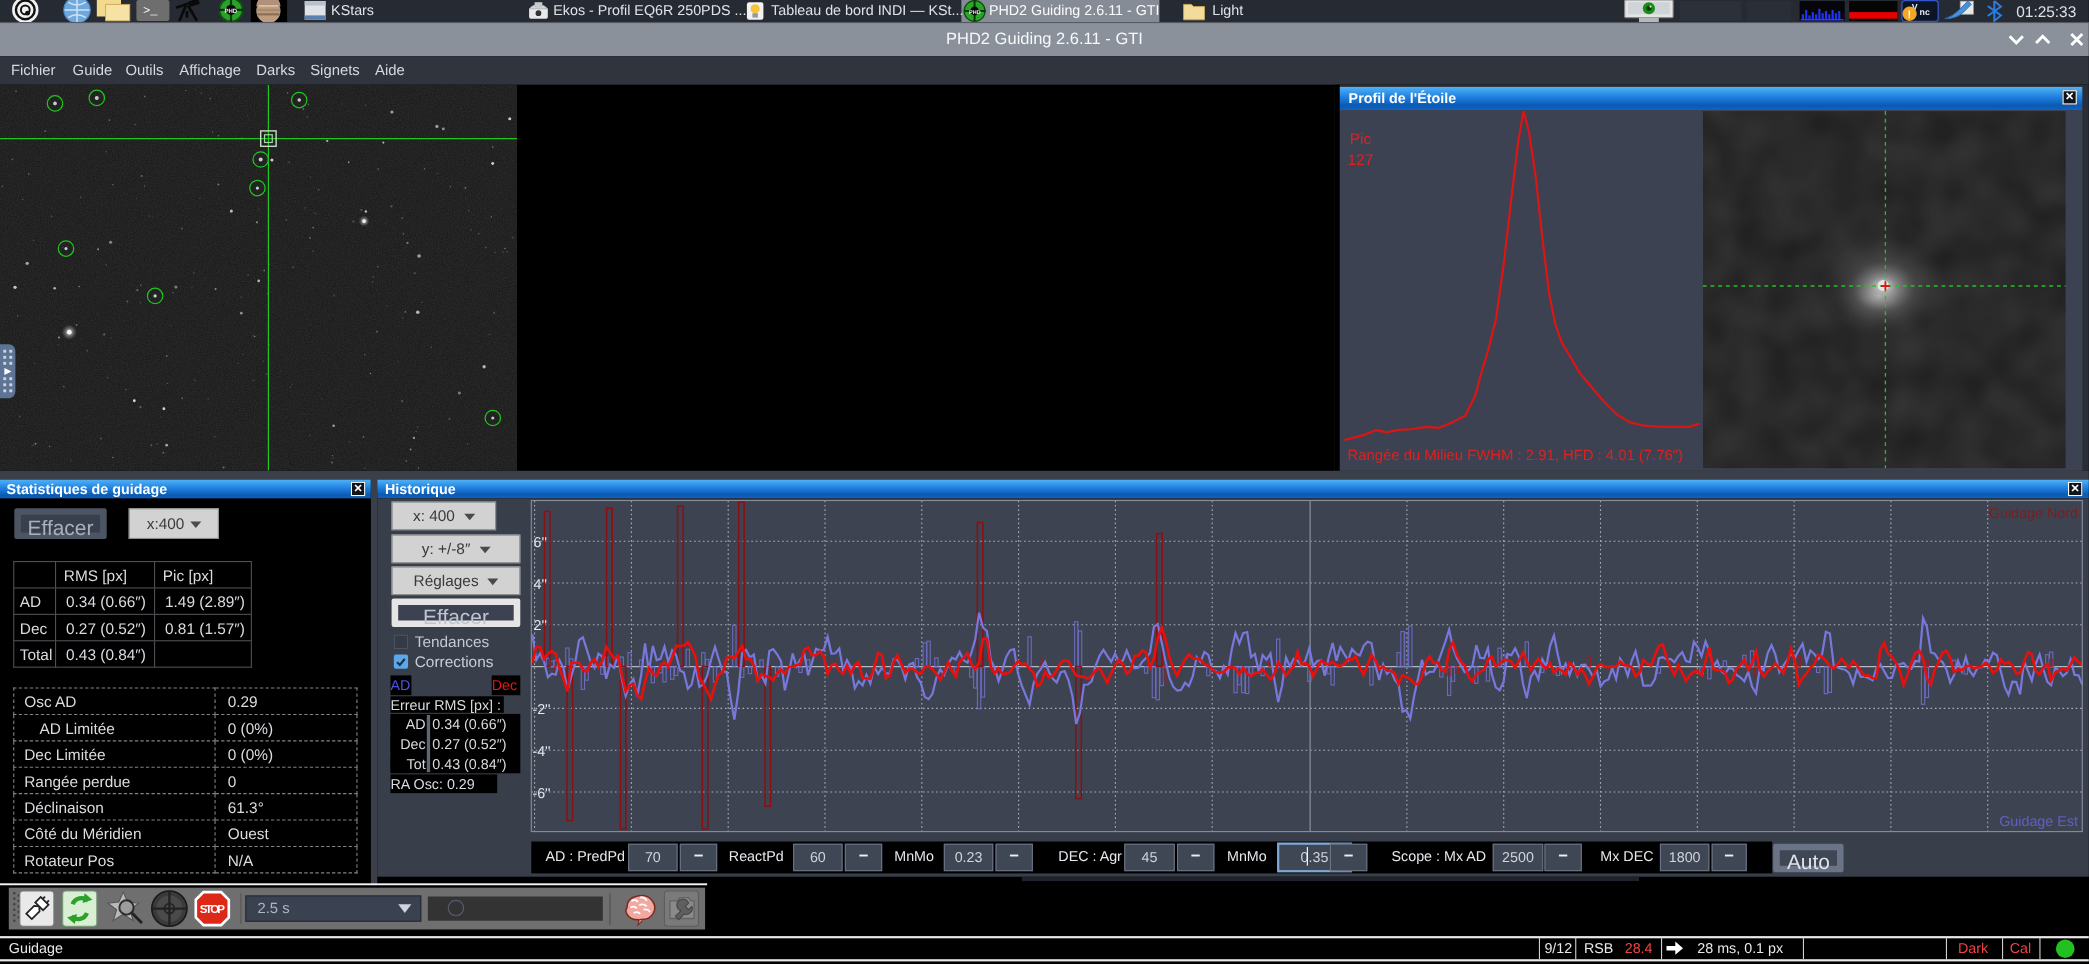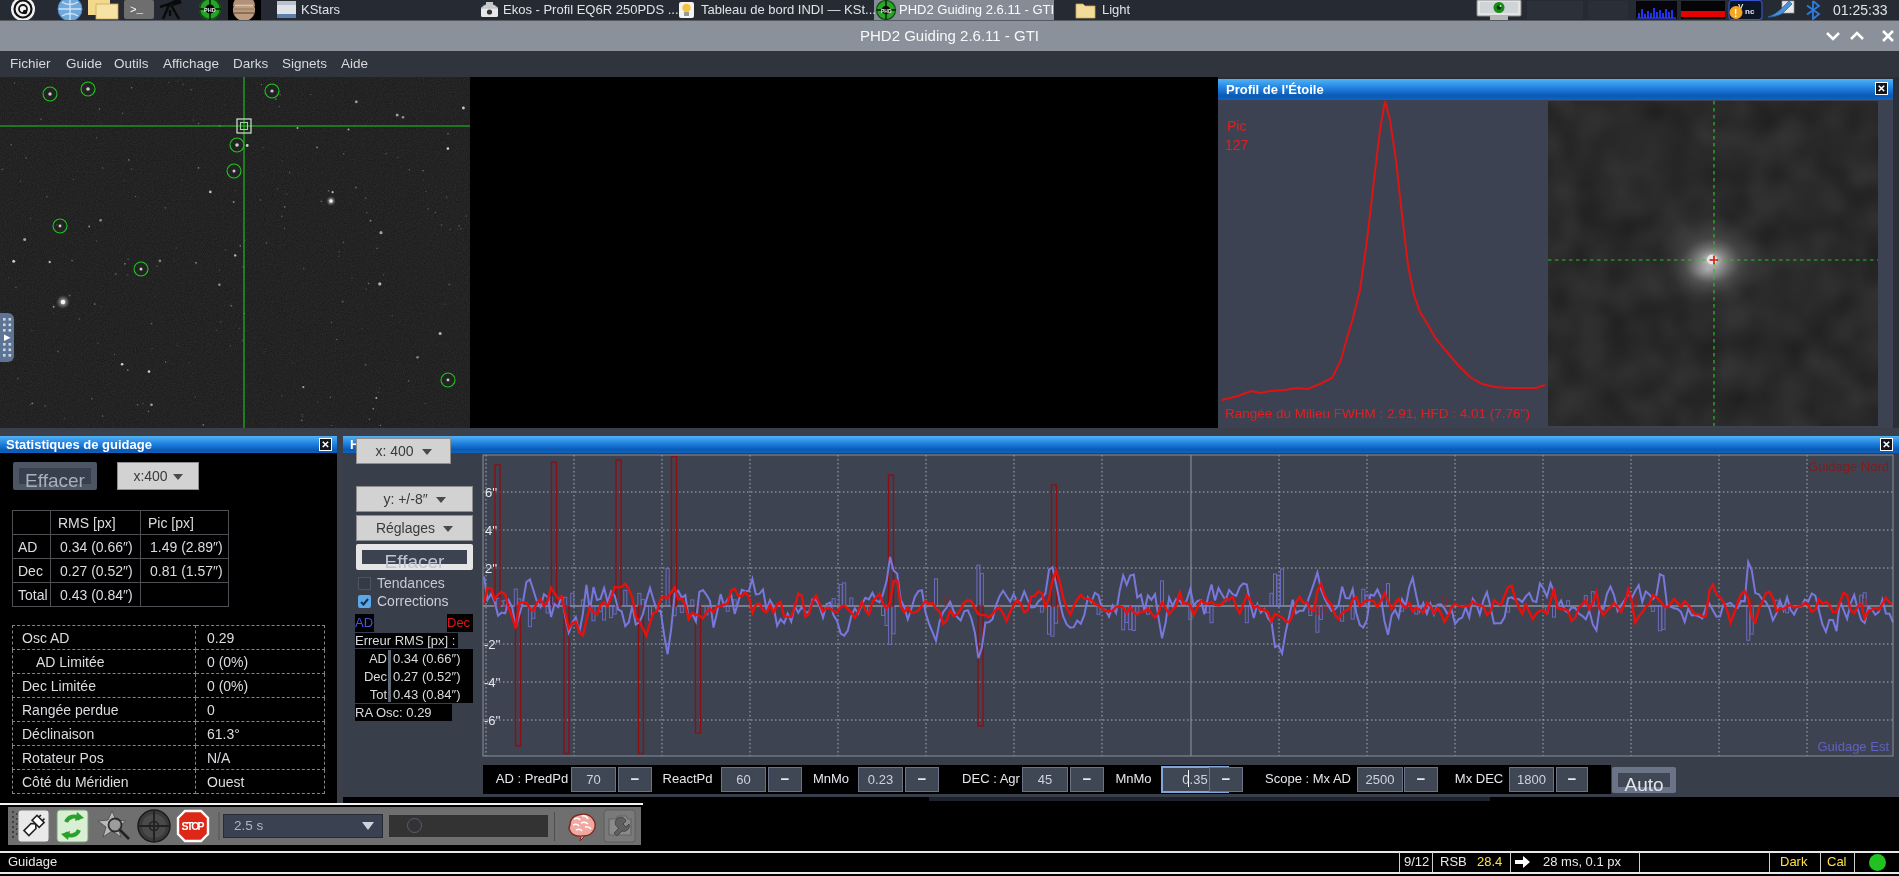--- a/index.html
+++ b/index.html
@@ -12,21 +12,21 @@
 .combo-light{background:#d2d2d2;border:1px solid #8e8e8e;color:#3a3a3a;font-size:14px;text-align:center;position:absolute;}
 .btn-dark{background:#3c4250;border:6px solid #e5e5e5;color:#bfc5d0;font-size:19px;text-align:center;position:absolute;border-radius:2px;}
 .tri{display:inline-block;width:0;height:0;border-left:5px solid transparent;border-right:5px solid transparent;border-top:6px solid #4a4a4a;vertical-align:middle;margin-left:8px;}
 table{border-collapse:collapse;color:#dadce0;font-size:14px;}
 .chip{position:absolute;background:#000;color:#d8dadd;font-size:13px;white-space:nowrap;}
 .plabel{position:absolute;top:766px;height:26px;background:#000;color:#e6e8ec;font-size:13px;line-height:26px;text-align:center;white-space:nowrap;}
 .pbox{position:absolute;top:767px;height:25px;background:#3f4654;border:1px solid #6b7487;color:#ced3dc;font-size:13px;line-height:23px;text-align:center;}
 .pminus{position:absolute;top:767px;height:25px;width:34px;background:#3f4654;border:1px solid #6b7487;color:#eceef2;font-size:15px;font-weight:bold;line-height:22px;text-align:center;}
 .sep{position:absolute;top:852px;height:20px;width:1px;background:#cfcfcf;}
 .sbtx{position:absolute;top:853px;height:18px;line-height:18px;font-size:13px;color:#e8e8e8;white-space:nowrap;}
-.green{color:#fde047;}
+.green{color:#ef4444;}
 </style></head>
 <body>
 
 <div class="abs" style="left:0;top:0;width:1899px;height:20px;background:#262a33"></div>
 <div class="abs" style="left:874px;top:0;width:180px;height:20px;background:#858c96"></div>
 
 <svg class="abs" style="left:0;top:0" width="1899" height="20" viewBox="0 0 1899 20">
 
  <circle cx="23" cy="9" r="12" fill="#f2f2f2"></circle>
  <circle cx="23" cy="9" r="8.5" fill="none" stroke="#111" stroke-width="2.2"></circle>
@@ -501,36 +501,36 @@
       </tr>
  <tr style="height:24px">
         <td style="border:1px dashed #838383;padding-left:9px">Rangée perdue</td>
         <td style="border:1px dashed #838383;padding-left:11px">0</td>
       </tr>
  <tr style="height:24px">
         <td style="border:1px dashed #838383;padding-left:9px">Déclinaison</td>
         <td style="border:1px dashed #838383;padding-left:11px">61.3°</td>
       </tr>
  <tr style="height:24px">
+        <td style="border:1px dashed #838383;padding-left:9px">Côté du Méridien</td>
+        <td style="border:1px dashed #838383;padding-left:11px">Ouest</td>
+      </tr>
+ <tr style="height:24px">
         <td style="border:1px dashed #838383;padding-left:9px">Rotateur Pos</td>
         <td style="border:1px dashed #838383;padding-left:11px">N/A</td>
-      </tr>
- <tr style="height:24px">
-        <td style="border:1px dashed #838383;padding-left:9px">Côté du Méridien</td>
-        <td style="border:1px dashed #838383;padding-left:11px">Ouest</td>
       </tr>
 </tbody>
   </table>
 
 <div class="abs ttl" style="left:343px;top:436px;width:1556px;height:17px">
  <span class="t" style="position:absolute;left:7px;top:0">Historique</span>
  <span class="closebox" style="left:1537px;top:2px">✕</span>
 </div>
 <div class="abs" style="left:343px;top:453px;width:1556px;height:344px;background:#383e4a"></div>
-<div class="abs combo-light" style="left:356px;top:438px;width:95px;height:26px;line-height:24px">x: 400<span class="tri"></span></div>
+<div class="abs combo-light" style="left:356px;top:456px;width:95px;height:26px;line-height:24px">x: 400<span class="tri"></span></div>
 <div class="abs combo-light" style="left:356px;top:486px;width:117px;height:26px;line-height:24px">y: +/-8″<span class="tri"></span></div>
 <div class="abs combo-light" style="left:356px;top:515px;width:117px;height:26px;line-height:24px">Réglages<span class="tri"></span></div>
 <div class="abs btn-dark" style="left:356px;top:544px;width:117px;height:26px;line-height:24px">Effacer</div>
 <div class="abs" style="left:358px;top:577px;width:13px;height:13px;background:#343b47;border:1px solid #4c5462"></div>
 <div class="abs" style="left:377px;top:575px;color:#c3c8d1;font-size:14px">Tendances</div>
 <div class="abs" style="left:358px;top:595px;width:13px;height:13px;background:#5ba7e8;border-radius:2px"></div>
 <svg class="abs" style="left:358px;top:595px" width="13" height="13">
     <path d="M3 7 L5.5 9.5 L10 4" stroke="#16324a" stroke-width="2" fill="none"></path>
   </svg>
 <div class="abs" style="left:377px;top:593px;color:#c9ced6;font-size:14px">Corrections</div>

